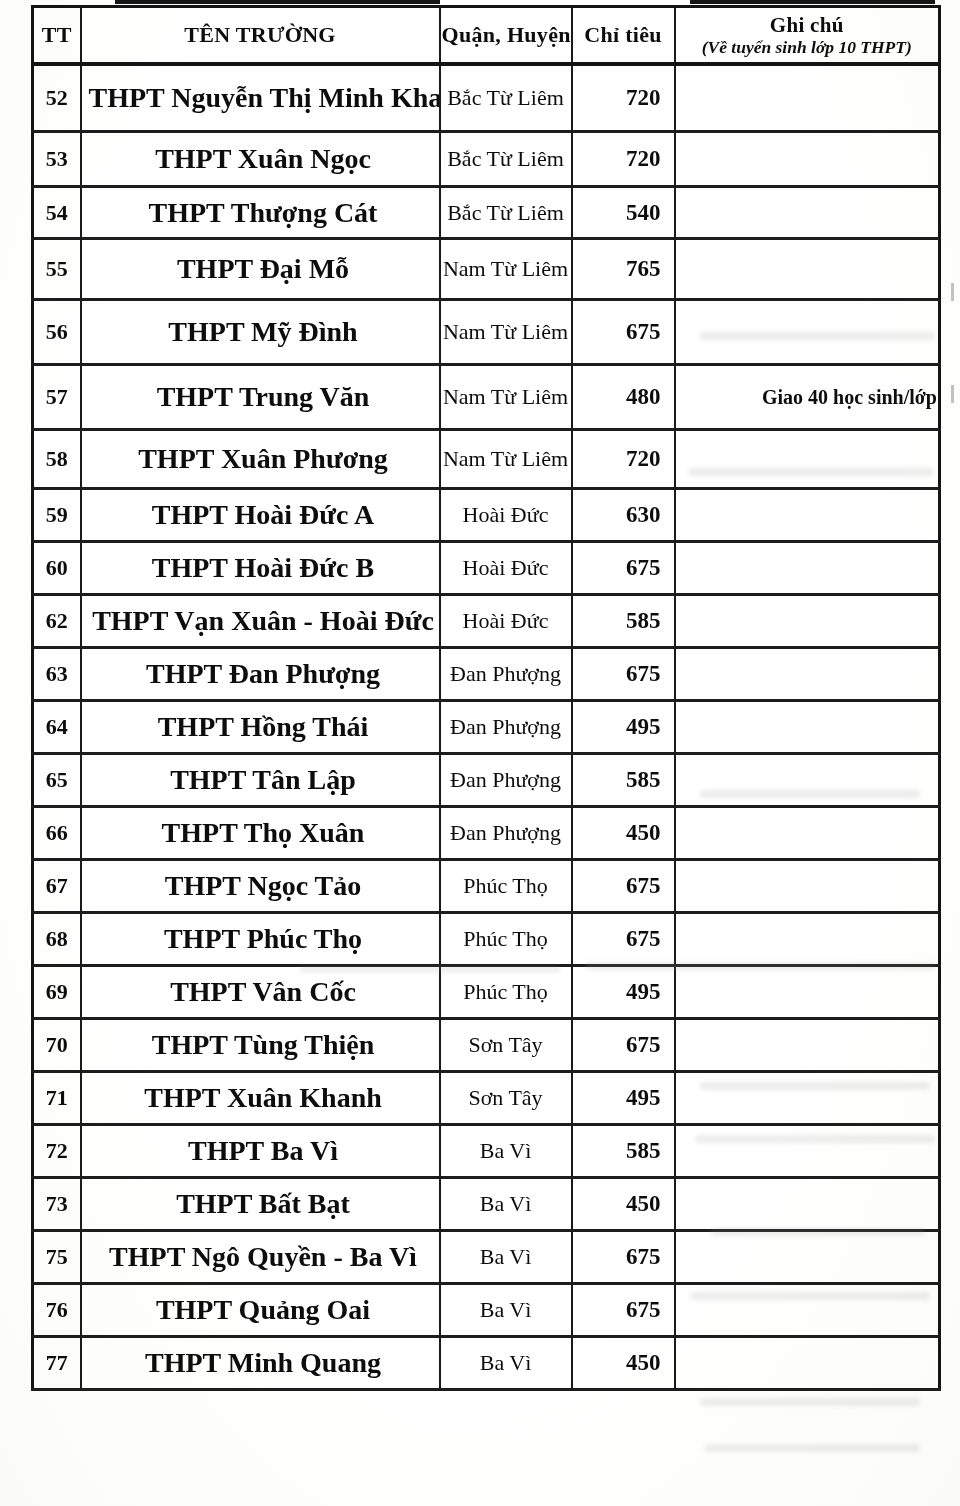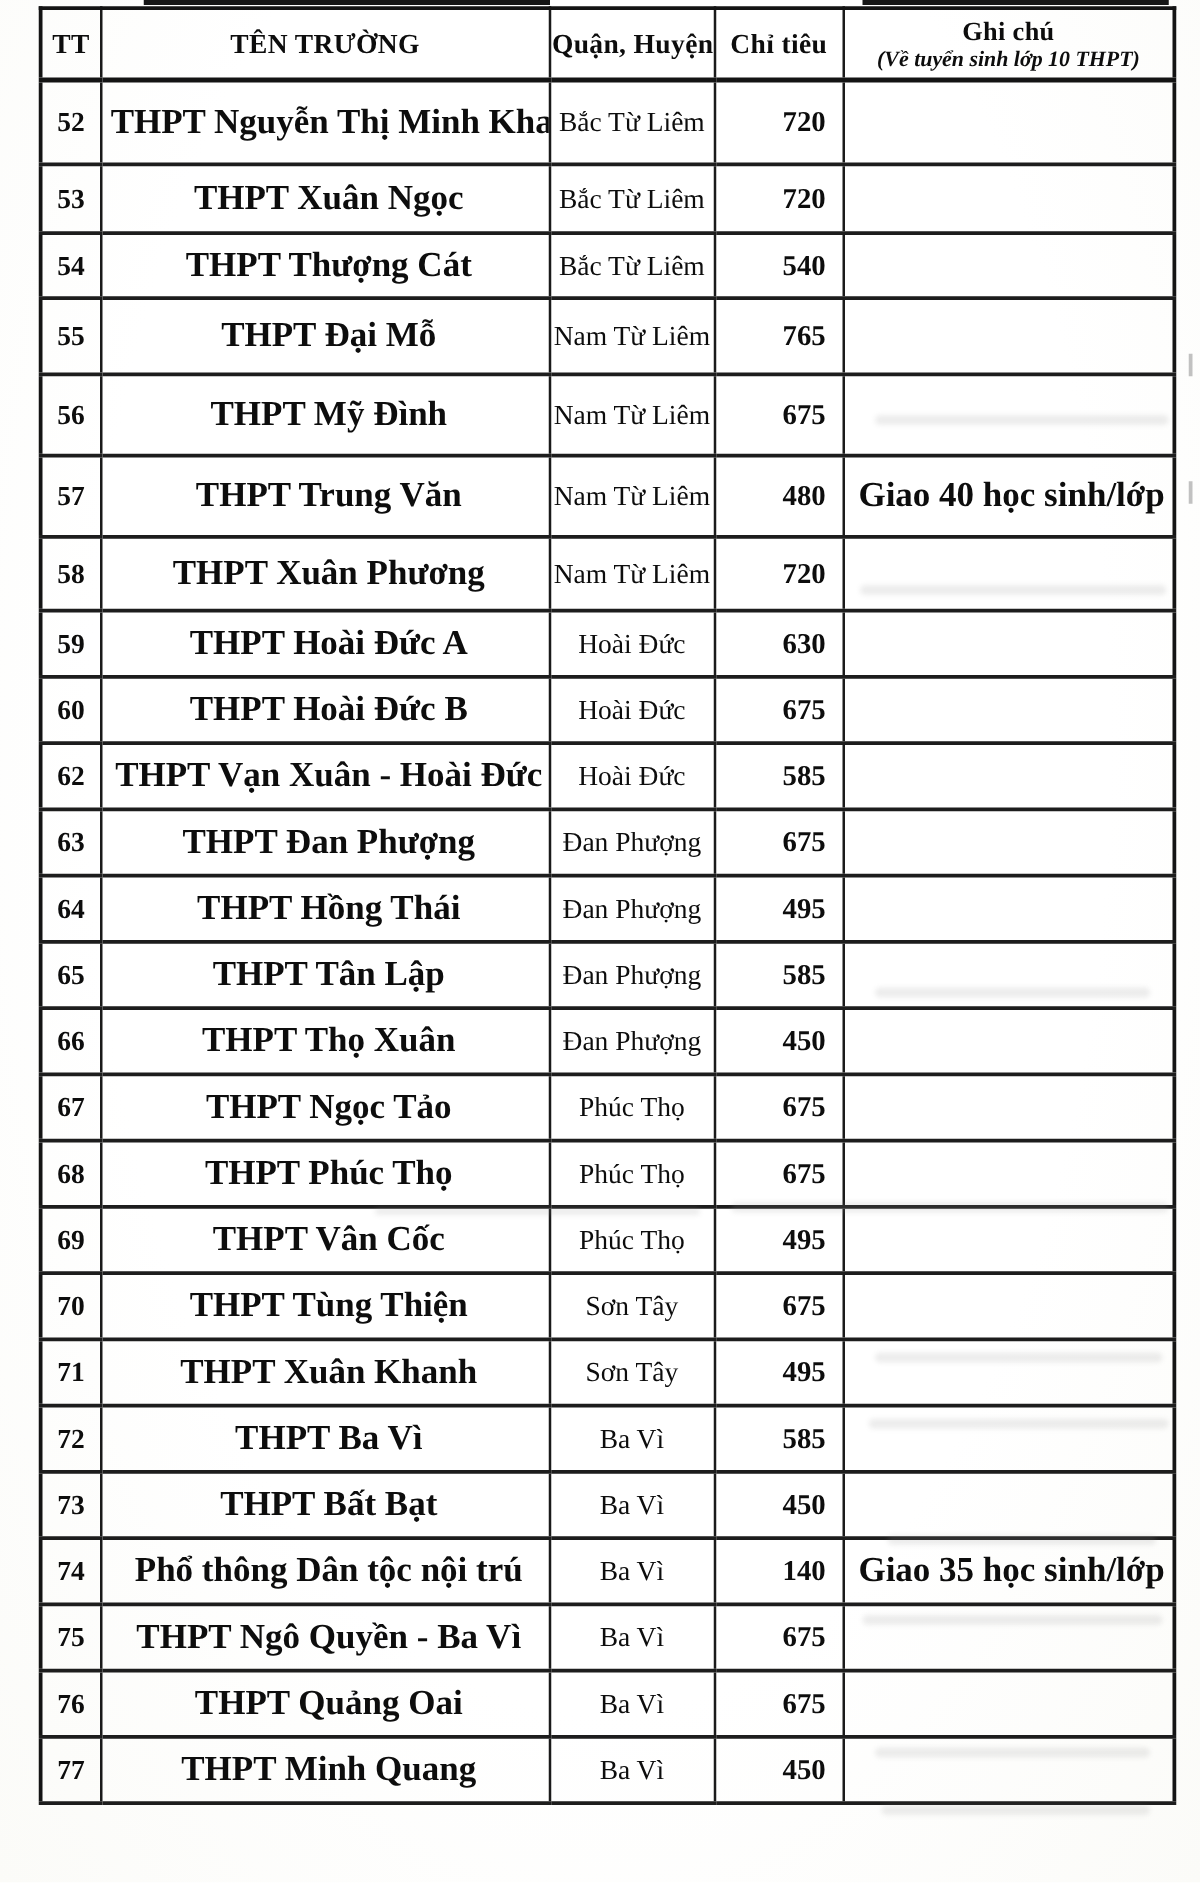--- a/index.html
+++ b/index.html
@@ -47,21 +47,21 @@
   tbody tr:nth-child(2){height:55px}
   tbody tr:nth-child(3){height:52px}
   tbody tr:nth-child(4){height:61px}
   tbody tr:nth-child(5){height:65px}
   tbody tr:nth-child(6){height:65px}
   tbody tr:nth-child(7){height:59px}
   td.c-tt{text-align:center;font-weight:700;font-size:22px;}
   td.c-school{text-align:center;padding-left:7px;font-weight:700;font-size:28px;}
   td.c-district{text-align:center;font-weight:400;font-size:22px;}
   td.c-quota{text-align:right;padding-right:13px;font-weight:700;font-size:23px;}
-  td.c-note{text-align:center;padding-left:6px;font-weight:700;font-size:28px;}
+  td.c-note{text-align:right;padding-left:6px;font-weight:700;font-size:20px;}
   
   .frag{position:absolute;background:#161616;}
   .frag-a{left:115px;top:0;width:325px;height:4px;}
   .frag-b{left:690px;top:0;width:245px;height:4px;}
   .edge{position:absolute;background:#777;width:3px;opacity:.45;}
   .edge-a{left:951px;top:283px;height:18px;}
   .edge-b{left:951px;top:385px;height:18px;}
   .smudge{
     position:absolute;height:8px;background:#8f8f8f;opacity:.16;
     filter:blur(2px);border-radius:4px;pointer-events:none;
@@ -237,27 +237,20 @@
       <td class="c-note"></td>
     </tr>
         <tr>
       <td class="c-tt">73</td>
       <td class="c-school">THPT Bất Bạt</td>
       <td class="c-district">Ba Vì</td>
       <td class="c-quota">450</td>
       <td class="c-note"></td>
     </tr>
         <tr>
-      <td class="c-tt">74</td>
-      <td class="c-school">Phổ thông Dân tộc nội trú</td>
-      <td class="c-district">Ba Vì</td>
-      <td class="c-quota">140</td>
-      <td class="c-note">Giao 35 học sinh/lớp</td>
-    </tr>
-        <tr>
       <td class="c-tt">75</td>
       <td class="c-school">THPT Ngô Quyền - Ba Vì</td>
       <td class="c-district">Ba Vì</td>
       <td class="c-quota">675</td>
       <td class="c-note"></td>
     </tr>
         <tr>
       <td class="c-tt">76</td>
       <td class="c-school">THPT Quảng Oai</td>
       <td class="c-district">Ba Vì</td>

